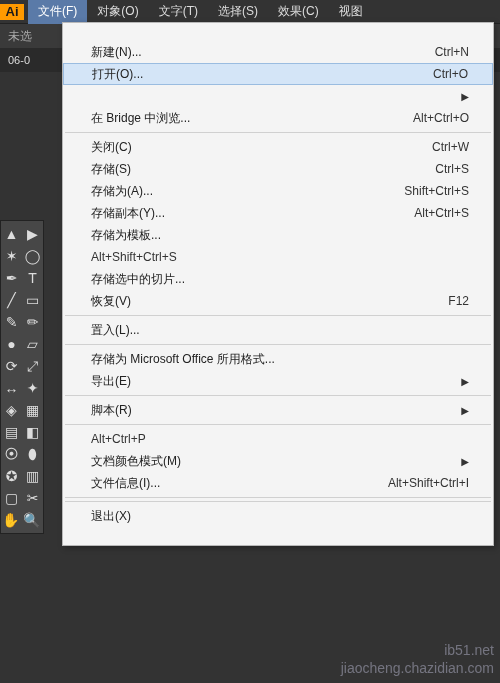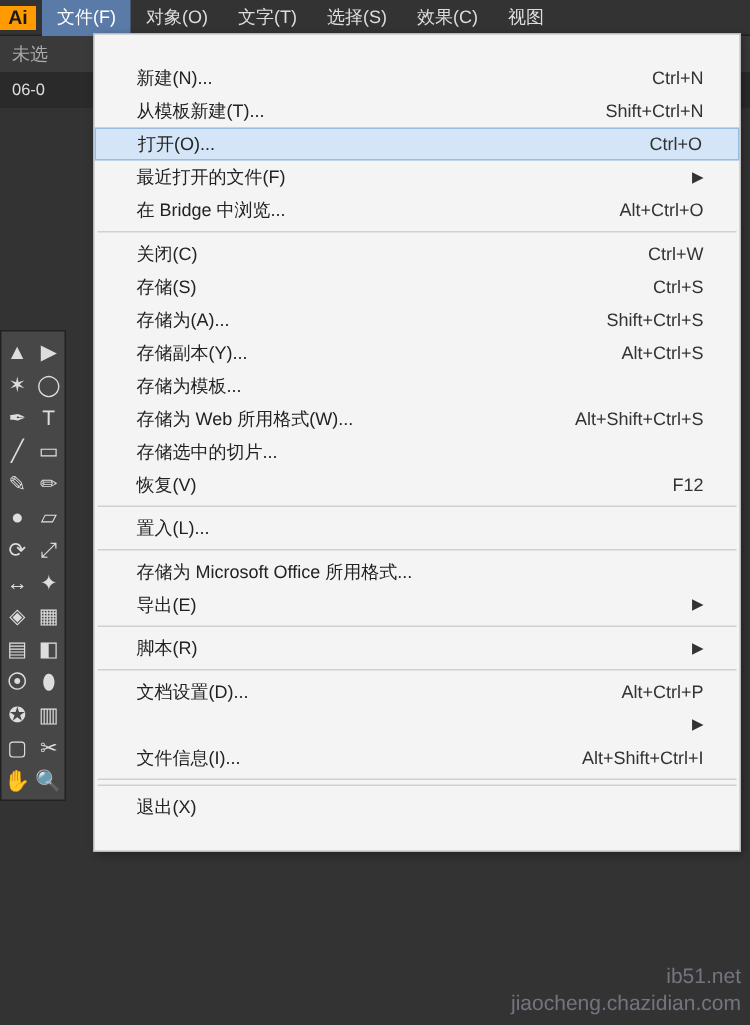--- a/index.html
+++ b/index.html
@@ -206,30 +206,25 @@
       <div class="tool-btn">✋</div>
       <div class="tool-btn">🔍</div>
     </div>
   </div>
 
 <div class="dropdown" id="dropdown">
     <div class="menu-row">
       <span class="label">新建(N)...</span>
       <span class="shortcut">Ctrl+N</span>
     </div>
-    <div class="menu-row">
-      <span class="label">从模板新建(T)...</span>
-      <span class="shortcut">Shift+Ctrl+N</span>
-    </div>
     <div class="menu-row highlighted">
       <span class="label">打开(O)...</span>
       <span class="shortcut">Ctrl+O</span>
     </div>
     <div class="menu-row">
-      <span class="label">最近打开的文件(F)</span>
       <span class="submenu-arrow">▶</span>
     </div>
     <div class="menu-row">
       <span class="label">在 Bridge 中浏览...</span>
       <span class="shortcut">Alt+Ctrl+O</span>
     </div>
     <div class="menu-sep"></div>
     <div class="menu-row">
       <span class="label">关闭(C)</span>
       <span class="shortcut">Ctrl+W</span>
@@ -243,21 +238,20 @@
       <span class="shortcut">Shift+Ctrl+S</span>
     </div>
     <div class="menu-row">
       <span class="label">存储副本(Y)...</span>
       <span class="shortcut">Alt+Ctrl+S</span>
     </div>
     <div class="menu-row">
       <span class="label">存储为模板...</span>
     </div>
     <div class="menu-row">
-      <span class="label">存储为 Web 所用格式(W)...</span>
       <span class="shortcut">Alt+Shift+Ctrl+S</span>
     </div>
     <div class="menu-row">
       <span class="label">存储选中的切片...</span>
     </div>
     <div class="menu-row">
       <span class="label">恢复(V)</span>
       <span class="shortcut">F12</span>
     </div>
     <div class="menu-sep"></div>
@@ -272,24 +266,24 @@
       <span class="label">导出(E)</span>
       <span class="submenu-arrow">▶</span>
     </div>
     <div class="menu-sep"></div>
     <div class="menu-row">
       <span class="label">脚本(R)</span>
       <span class="submenu-arrow">▶</span>
     </div>
     <div class="menu-sep"></div>
     <div class="menu-row">
-      <span class="label">文档设置(D)...</span>
       <span class="shortcut">Alt+Ctrl+P</span>
     </div>
     <div class="menu-row">
+      <span class="label">文档颜色模式(M)</span>
       <span class="submenu-arrow">▶</span>
     </div>
     <div class="menu-row">
       <span class="label">文件信息(I)...</span>
       <span class="shortcut">Alt+Shift+Ctrl+I</span>
     </div>
     <div class="menu-sep"></div>
     <div class="menu-sep"></div>
     <div class="menu-row">
       <span class="label">退出(X)</span>

